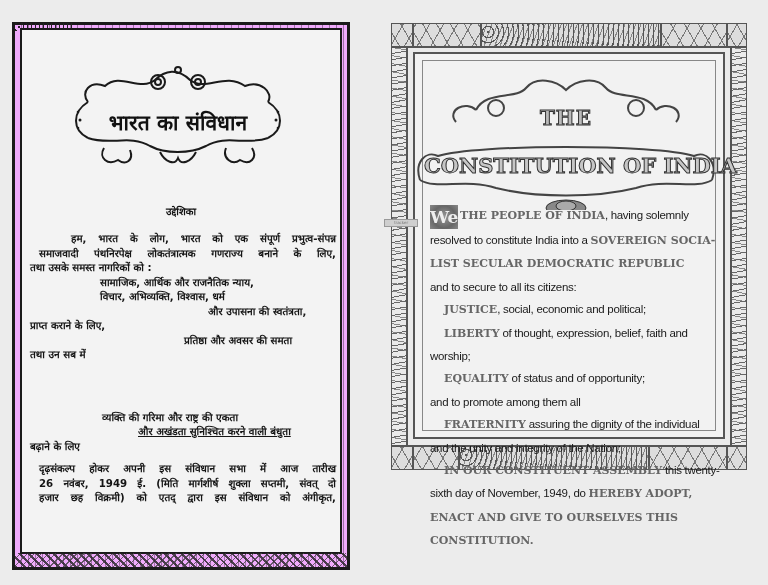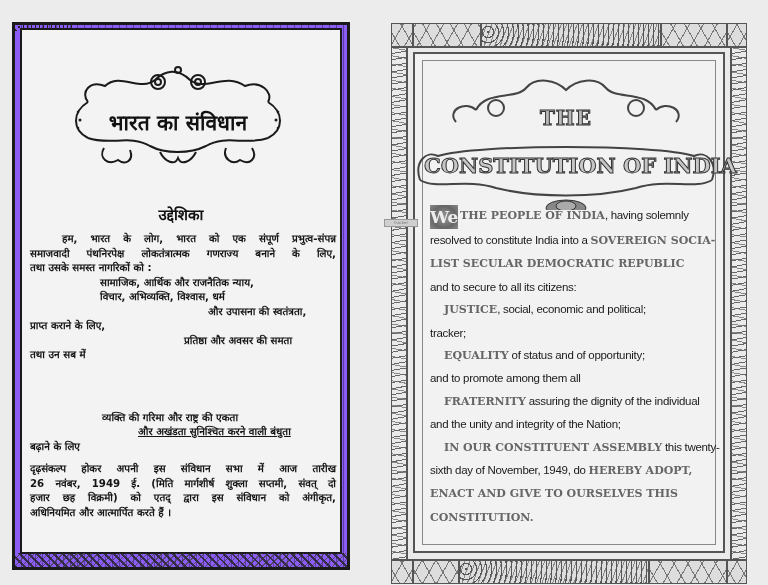--- a/index.html
+++ b/index.html
@@ -2,21 +2,21 @@
 <html><head>
 <meta charset="utf-8">
 <style>
   * { box-sizing: border-box; margin: 0; padding: 0; }
   html, body { width: 768px; height: 585px; overflow: hidden; }
   body { background: #ececec; position: relative; font-family: "DejaVu Sans", sans-serif; color: #111; }
 
   
   .left-page {
     position: absolute; left: 12px; top: 22px; width: 338px; height: 548px;
-    background: #8b5cf6;
+    background: #f0abfc;
   }
   .left-frame-outer {
     position: absolute; left: 0; top: 0; right: 0; bottom: 0;
     border: 3px solid #1a1a1a;
     background:
       repeating-linear-gradient(90deg, transparent 0 6px, rgba(0,0,0,.35) 6px 7px);
   }
   .left-frame-inner {
     position: absolute; left: 8px; top: 6px; right: 8px; bottom: 16px;
     background: #f3f3f3;
@@ -36,39 +36,39 @@
   .hindi-title-wrap {
     position: absolute; left: 48px; top: 40px; width: 236px; height: 110px;
   }
   .hindi-title-wrap svg { position: absolute; left: 0; top: 0; }
   .hindi-title {
     position: absolute; left: 0; right: 0; top: 46px; text-align: center;
     font-family: "DejaVu Sans", sans-serif; font-size: 21px; font-weight: bold; color: #111;
   }
   .hindi-heading {
     position: absolute; left: 0; right: 0; top: 182px; text-align: center;
-    font-size: 15px; font-weight: bold;
+    font-size: 10px; font-weight: bold;
   }
   .hindi-body {
     position: absolute; left: 18px; top: 210px; width: 306px;
     font-size: 10.2px; font-weight: bold; line-height: 14.5px; color: #151515;
   }
   .hindi-body .ln { white-space: nowrap; display: block; }
-  .hindi-body .justify { text-align: justify; text-align-last: justify; }
+  .hindi-body .justify { text-align: justify; text-align-last: justify; margin-left: 9px; }
   .indent-1 { padding-left: 32px; }
   .ind-b { padding-left: 72px; margin-top: 48px; }
   .ind-c { padding-left: 178px; }
   .ind-d { padding-left: 154px; }
   .ind-e { padding-left: 70px; }
   .ind-f { padding-left: 108px; text-decoration: underline; }
   .gap { height: 8px; display: block; }
 
   
   .right-page {
-    position: absolute; left: 391px; top: 23px; width: 356px; height: 561px;
+    position: absolute; left: 391px; top: 23px; width: 356px; height: 447px;
     background: #eaeaea;
     border: 1px solid #555;
     padding-left: 31px;
   }
   .deco-top, .deco-bottom {
     position: absolute; left: 0; right: 0; height: 24px;
     background:
       linear-gradient(#ddd, #ddd) padding-box;
     border-bottom: 2px solid #555;
     display: flex;
@@ -181,21 +181,20 @@
     <span class="ln">प्राप्त कराने के लिए,</span>
     <span class="ln ind-d">प्रतिष्ठा और अवसर की समता</span>
     <span class="ln">तथा उन सब में</span>
     <span class="ln ind-b">व्यक्ति की गरिमा और राष्ट्र की एकता</span>
     <span class="ln ind-f">और अखंडता सुनिश्चित करने वाली बंधुता</span>
     <span class="ln">बढ़ाने के लिए</span>
     <span class="gap"></span>
     <span class="ln justify">दृढ़संकल्प होकर अपनी इस संविधान सभा में आज तारीख</span>
     <span class="ln justify">26 नवंबर, 1949 ई. (मिति मार्गशीर्ष शुक्ला सप्तमी, संवत् दो</span>
     <span class="ln justify">हजार छह विक्रमी) को एतद् द्वारा इस संविधान को अंगीकृत,</span>
-    <span class="ln">अधिनियमित और आत्मार्पित करते हैं ।</span>
   </div>
 </div>
 
 <div class="right-page">
   <div class="deco-top">
     <div class="deco-seg" style="width:22px"></div>
     <div class="deco-seg" style="width:68px"></div>
     <div class="deco-seg mid" style="width:182px"></div>
     <div class="deco-seg" style="width:66px"></div>
     <div class="deco-seg" style="width:18px;border-right:none"></div>
@@ -235,21 +234,22 @@
     <div class="eng-the">THE</div>
     <div class="eng-title">CONSTITUTION OF INDIA</div>
   </div>
 
   <div class="eng-body">
     <span class="ln"><span class="drop-cap">We</span><span class="cap">THE PEOPLE OF INDIA</span><span>, having solemnly</span></span>
     <span class="ln"><span>resolved to constitute India into a </span><span class="cap">SOVEREIGN SOCIA-</span></span>
     <span class="ln"><span class="cap">LIST SECULAR DEMOCRATIC REPUBLIC</span></span>
     <span class="ln"><span>and to secure to all its citizens:</span></span>
     <span class="ln indent"><span class="cap">JUSTICE</span><span>, social, economic and political;</span></span>
-    <span class="ln"><span>tracker;</span></span>
+    <span class="ln indent"><span class="cap">LIBERTY</span><span> of thought, expression, belief, faith and</span></span>
+    <span class="ln"><span>worship;</span></span>
     <span class="ln indent"><span class="cap">EQUALITY</span><span> of status and of opportunity;</span></span>
     <span class="ln"><span>and to promote among them all</span></span>
     <span class="ln indent"><span class="cap">FRATERNITY</span><span> assuring the dignity of the individual</span></span>
     <span class="ln"><span>and the unity and integrity of the Nation;</span></span>
     <span class="ln indent"><span class="cap">IN OUR CONSTITUENT ASSEMBLY</span><span> this twenty-</span></span>
     <span class="ln"><span>sixth day of November, 1949, do </span><span class="cap">HEREBY ADOPT,</span></span>
     <span class="ln"><span class="cap">ENACT AND GIVE TO  OURSELVES THIS</span></span>
     <span class="ln"><span class="cap">CONSTITUTION.</span></span>
   </div>
 </div>

